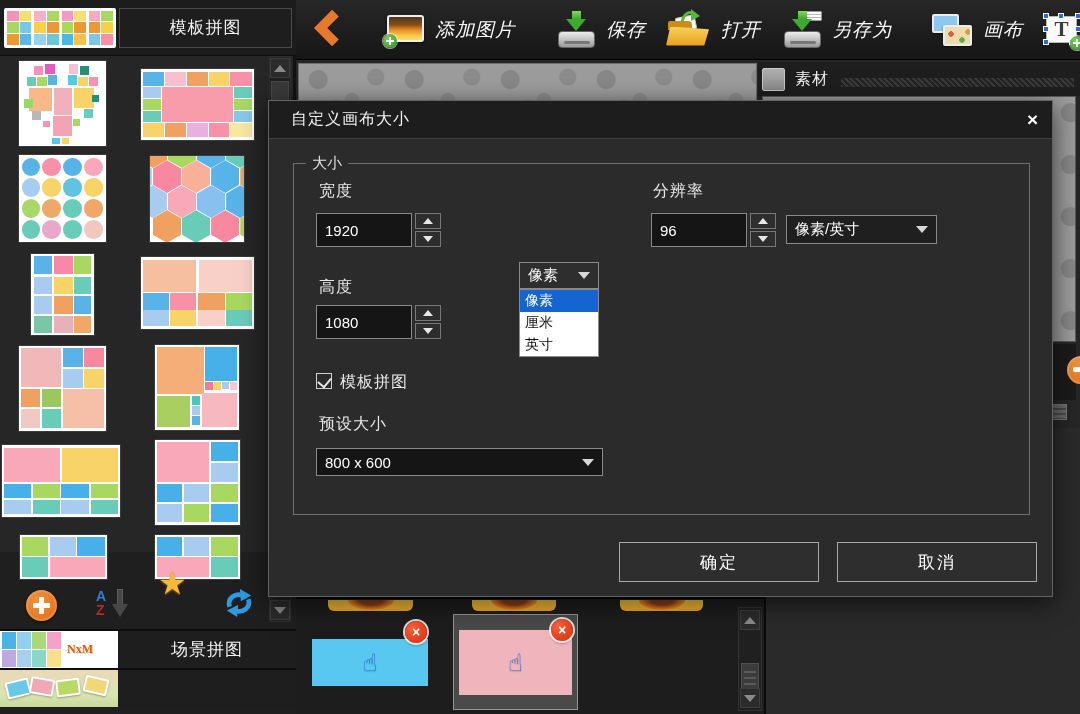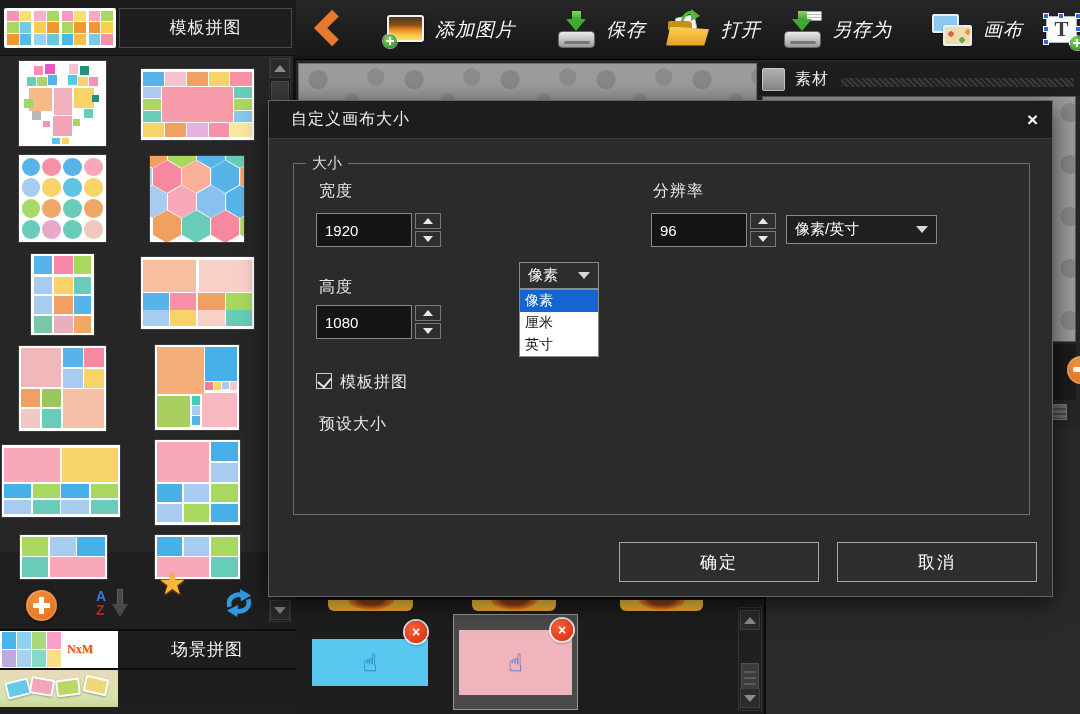--- a/index.html
+++ b/index.html
@@ -587,18 +587,22 @@
     <div class="unit-list" id="unit-list">
         <div class="unit-opt selected">像素</div>
         <div class="unit-opt">厘米</div>
         <div class="unit-opt">英寸</div>
       </div>
 
     <div class="checkbox"></div>
     <span class="fld-label" style="left:71px;top:271px;">模板拼图</span>
 
     <span class="fld-label" style="left:50px;top:313px;">预设大小</span>
+    <div class="select-box" style="left:47px;top:347px;width:287px;height:28px;background:#151515;">
+      <span>800 x 600</span>
+      <span class="sel-arrow"></span>
+    </div>
 
     <button class="dlg-btn" style="left:350px;top:441px;">确定</button>
     <button class="dlg-btn" style="left:568px;top:441px;">取消</button>
   </div>
 
 </div>
 
 </body></html>

